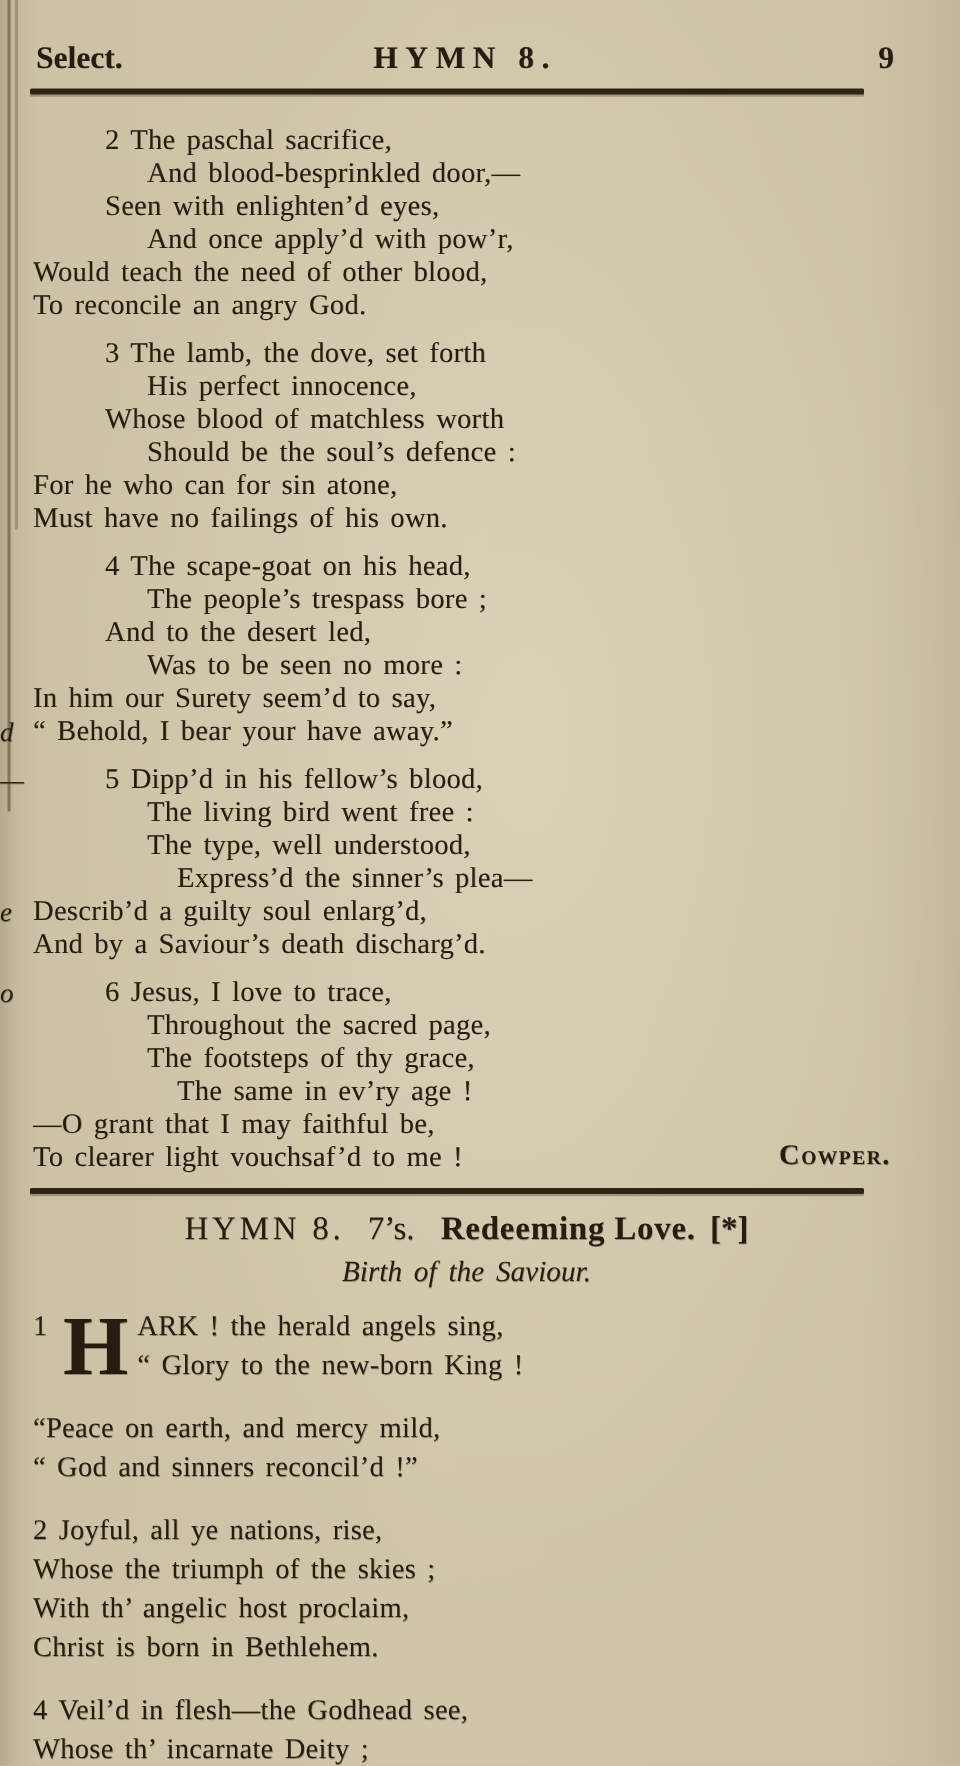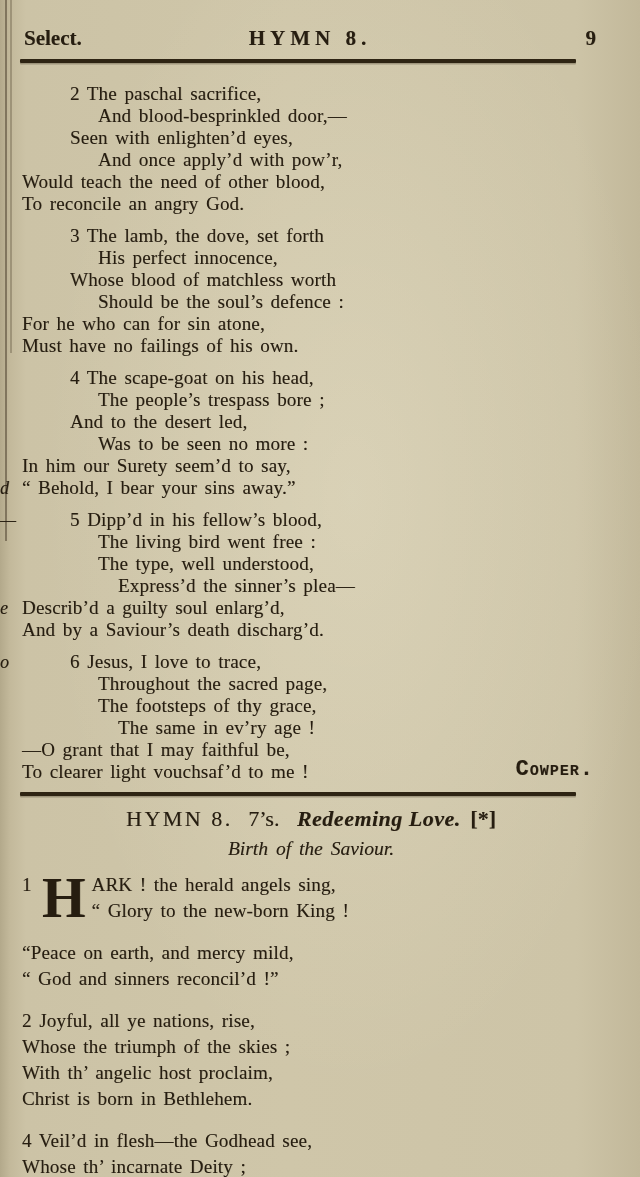--- a/index.html
+++ b/index.html
@@ -56,33 +56,33 @@
   .line.i1 { padding-left: 48px; }
   .line.i2 { padding-left: 76px; }
   .line.i3 { padding-left: 96px; }
   .margin-mark {
     position: absolute; left: -22px; top: 0;
     font-style: italic; font-size: 18px;
   }
   .attribution {
     position: absolute; right: 6px; bottom: 1px;
     font-variant: small-caps; font-weight: bold;
-    font-size: 22px; letter-spacing: 1px; font-family: Liberation Mono, monospace;
+    font-size: 19px; letter-spacing: 1px;
   }
 
   
   .hymn8 { padding-top: 6px; }
   .hymn-heading {
     text-align: center;
     font-size: 22px;
     white-space: nowrap;
   }
   .h-title { letter-spacing: 2.5px; margin-right: 10px; }
   .h-meter { margin-right: 12px; text-align: right; }
-  .h-sub   { font-style: italic; font-weight: bold; margin-right: 4px; letter-spacing: 0.5px; }
+  .h-sub   { font-weight: bold; margin-right: 4px; letter-spacing: 0.5px; }
   .h-mark  { font-weight: bold; }
   .theme {
     text-align: center;
     font-style: italic;
     font-size: 19.5px;
     margin-top: 6px;
     word-spacing: 3px;
   }
   .hymn8 .line { line-height: 26px; }
   .hymn8 .stanza { margin-top: 16px; }
@@ -130,21 +130,21 @@
         <div class="line i2"><span>Should be the soul’s defence :</span></div>
         <div class="line i0"><span>For he who can for sin atone,</span></div>
         <div class="line i0"><span>Must have no failings of his own.</span></div>
       </div>
       <div class="stanza">
         <div class="line i1"><span>4 The scape-goat on his head,</span></div>
         <div class="line i2"><span>The people’s trespass bore ;</span></div>
         <div class="line i1"><span>And to the desert led,</span></div>
         <div class="line i2"><span>Was to be seen no more :</span></div>
         <div class="line i0"><span>In him our Surety seem’d to say,</span></div>
-        <div class="line i0"><span class="margin-mark">d</span><span>“ Behold, I bear your sins away.”</span></div>
+        <div class="line i0"><span class="margin-mark">d</span><span>“ Behold, I bear your have away.”</span></div>
       </div>
       <div class="stanza">
         <div class="line i1"><span class="margin-mark">—</span><span>5 Dipp’d in his fellow’s blood,</span></div>
         <div class="line i2"><span>The living bird went free :</span></div>
         <div class="line i2"><span>The type, well understood,</span></div>
         <div class="line i3"><span>Express’d the sinner’s plea—</span></div>
         <div class="line i0"><span class="margin-mark">e</span><span>Describ’d a guilty soul enlarg’d,</span></div>
         <div class="line i0"><span>And by a Saviour’s death discharg’d.</span></div>
       </div>
       <div class="stanza">

